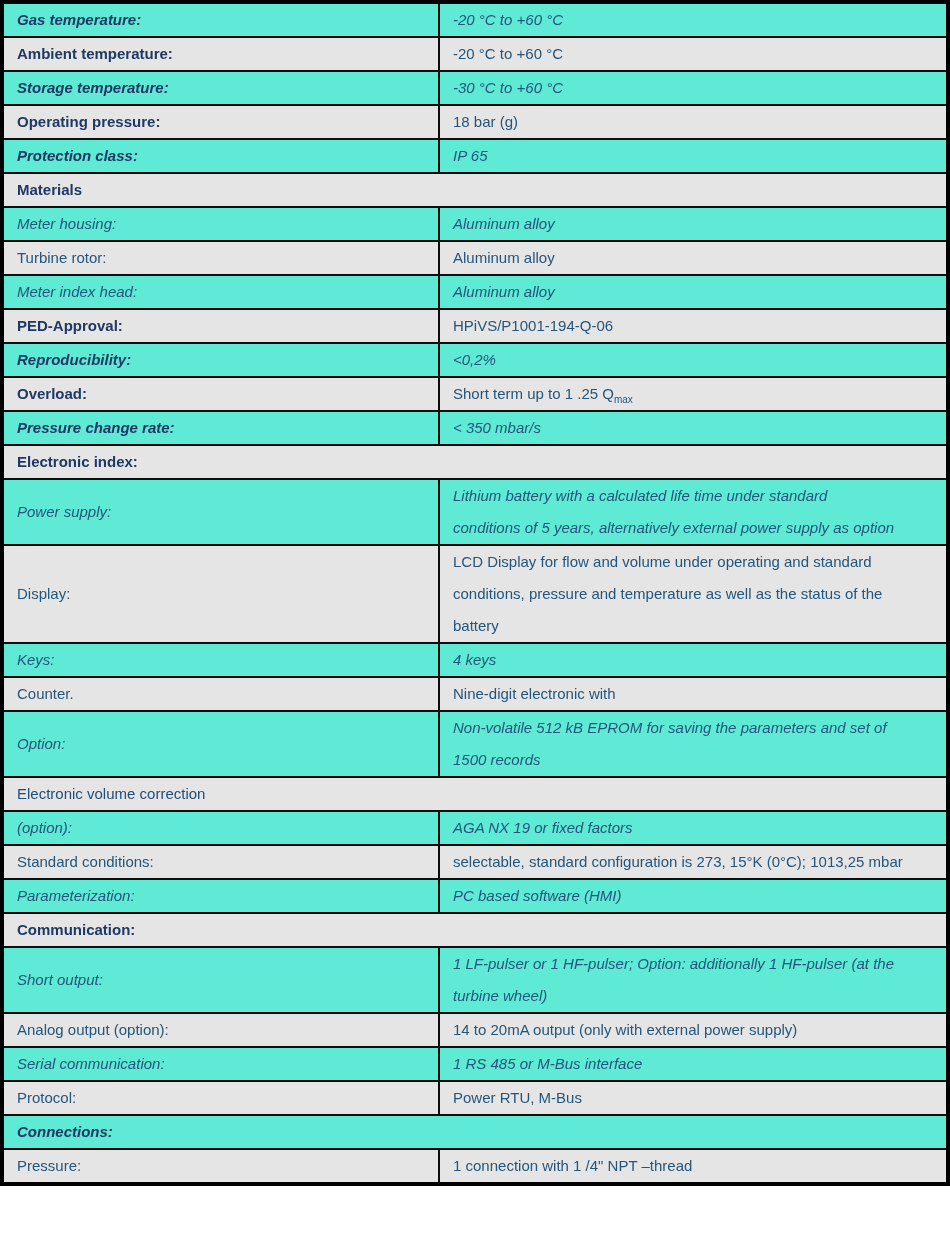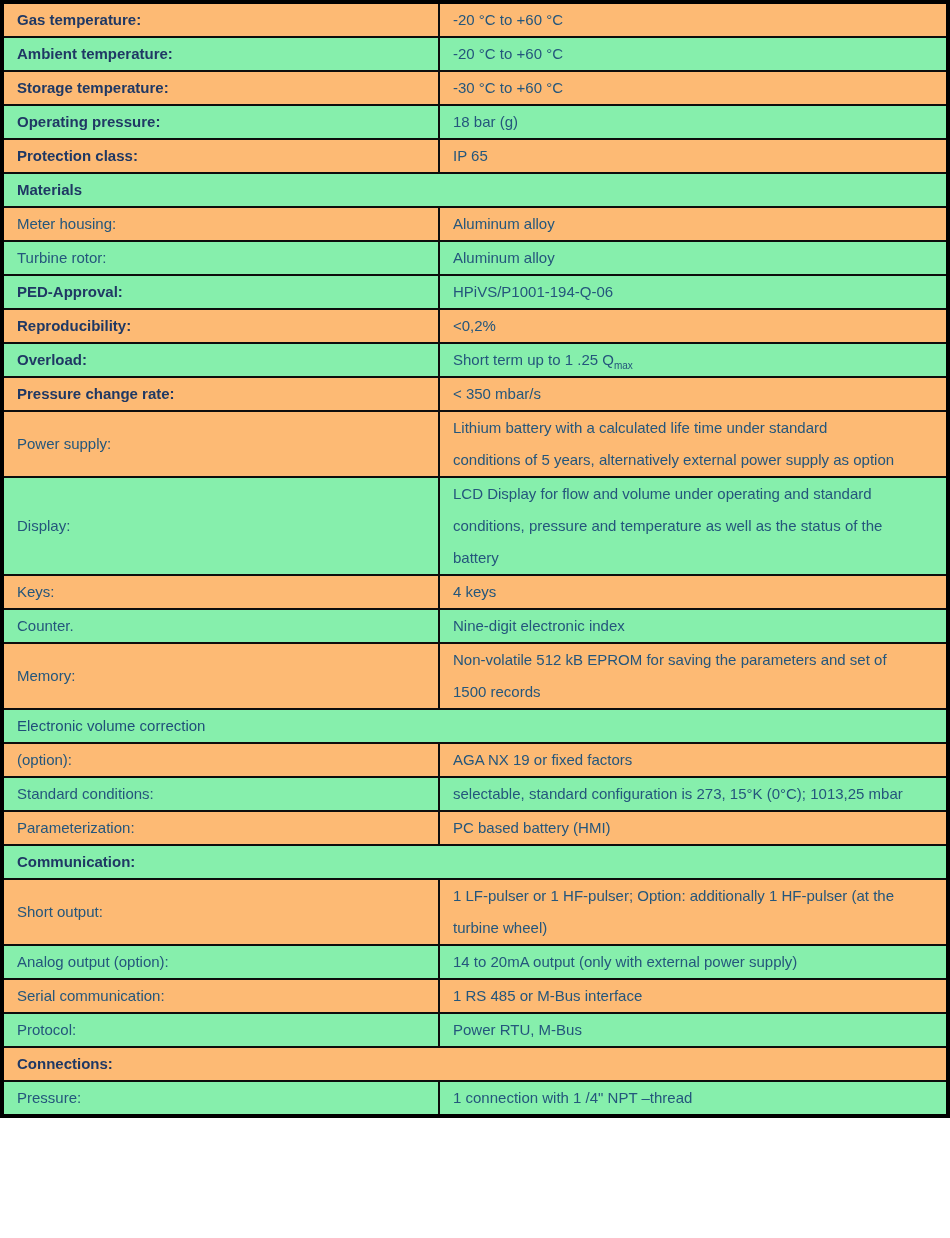--- a/index.html
+++ b/index.html
@@ -17,22 +17,22 @@
     border: 4px solid #000000;
   }
   .spec-table td {
     border: 2px solid #0d0d0d;
     padding: 0 6px 0 13px;
     line-height: 32px;
     vertical-align: middle;
     overflow: hidden;
   }
   .col-label { width: 437px; }
-  .shade td { background: #86efac; }
-  .plain td { background: #fdba74; }
+  .shade td { background: #e5e5e5; }
+  .plain td { background: #5eead4; font-style: italic; }
   .bold-row td.label-cell,
   .bold-row td.section-cell {
     font-weight: bold;
     color: #1F3864;
   }
   .label-cell { color: #24567C; }
   .value-cell {
     white-space: pre-line;
     color: #24567C;
   }
@@ -74,74 +74,81 @@
         <td colspan="2" class="section-cell">Materials</td>
       </tr>
       <tr class="plain">
         <td class="label-cell">Meter housing:</td>
         <td class="value-cell"><span>Aluminum alloy</span></td>
       </tr>
       <tr class="shade">
         <td class="label-cell">Turbine rotor:</td>
         <td class="value-cell"><span>Aluminum alloy</span></td>
       </tr>
+      <tr class="plain">
+        <td class="label-cell">Meter index head:</td>
+        <td class="value-cell"><span>Aluminum alloy</span></td>
+      </tr>
       <tr class="shade bold-row">
         <td class="label-cell">PED-Approval:</td>
         <td class="value-cell"><span>HPiVS/P1001-194-Q-06</span></td>
       </tr>
       <tr class="plain bold-row">
         <td class="label-cell">Reproducibility:</td>
         <td class="value-cell"><span>&lt;0,2%</span></td>
       </tr>
       <tr class="shade bold-row">
         <td class="label-cell">Overload:</td>
         <td class="value-cell"><span>Short term up to 1 .25 Q</span><sub>max</sub></td>
       </tr>
       <tr class="plain bold-row">
         <td class="label-cell">Pressure change rate:</td>
         <td class="value-cell"><span>&lt; 350 mbar/s</span></td>
+      </tr>
+      <tr class="shade bold-row">
+        <td colspan="2" class="section-cell">Electronic index:</td>
       </tr>
       <tr class="plain">
         <td class="label-cell">Power supply:</td>
         <td class="value-cell"><span>Lithium battery with a calculated life time under standard
 conditions of 5 years, alternatively external power supply as option</span></td>
       </tr>
       <tr class="shade">
         <td class="label-cell">Display:</td>
         <td class="value-cell"><span>LCD Display for flow and volume under operating and standard
 conditions, pressure and temperature as well as the status of the
 battery</span></td>
       </tr>
       <tr class="plain">
         <td class="label-cell">Keys:</td>
         <td class="value-cell"><span>4 keys</span></td>
       </tr>
       <tr class="shade">
         <td class="label-cell">Counter.</td>
-        <td class="value-cell"><span>Nine-digit electronic index</span></td>
+        <td class="value-cell"><span>Nine-digit electronic with</span></td>
       </tr>
       <tr class="plain">
-        <td class="label-cell">Memory:</td>
+        <td class="label-cell">Option:</td>
         <td class="value-cell"><span>Non-volatile 512 kB EPROM for saving the parameters and set of
 1500 records</span></td>
       </tr>
       <tr class="shade">
         <td colspan="2" class="section-cell">Electronic volume correction</td>
       </tr>
       <tr class="plain">
         <td class="label-cell">(option):</td>
         <td class="value-cell"><span>AGA NX 19 or fixed factors</span></td>
       </tr>
       <tr class="shade">
         <td class="label-cell">Standard conditions:</td>
         <td class="value-cell"><span>selectable, standard configuration is 273, 15°K (0°C); 1013,25 mbar</span></td>
       </tr>
       <tr class="plain">
         <td class="label-cell">Parameterization:</td>
-        <td class="value-cell"><span>PC based battery (HMI)</span></td>
+        <td class="value-cell"><span>PC based software (HMI)</span></td>
       </tr>
       <tr class="shade bold-row">
         <td colspan="2" class="section-cell">Communication:</td>
       </tr>
       <tr class="plain">
         <td class="label-cell">Short output:</td>
         <td class="value-cell"><span>1 LF-pulser or 1 HF-pulser; Option: additionally 1 HF-pulser (at the
 turbine wheel)</span></td>
       </tr>
       <tr class="shade">

